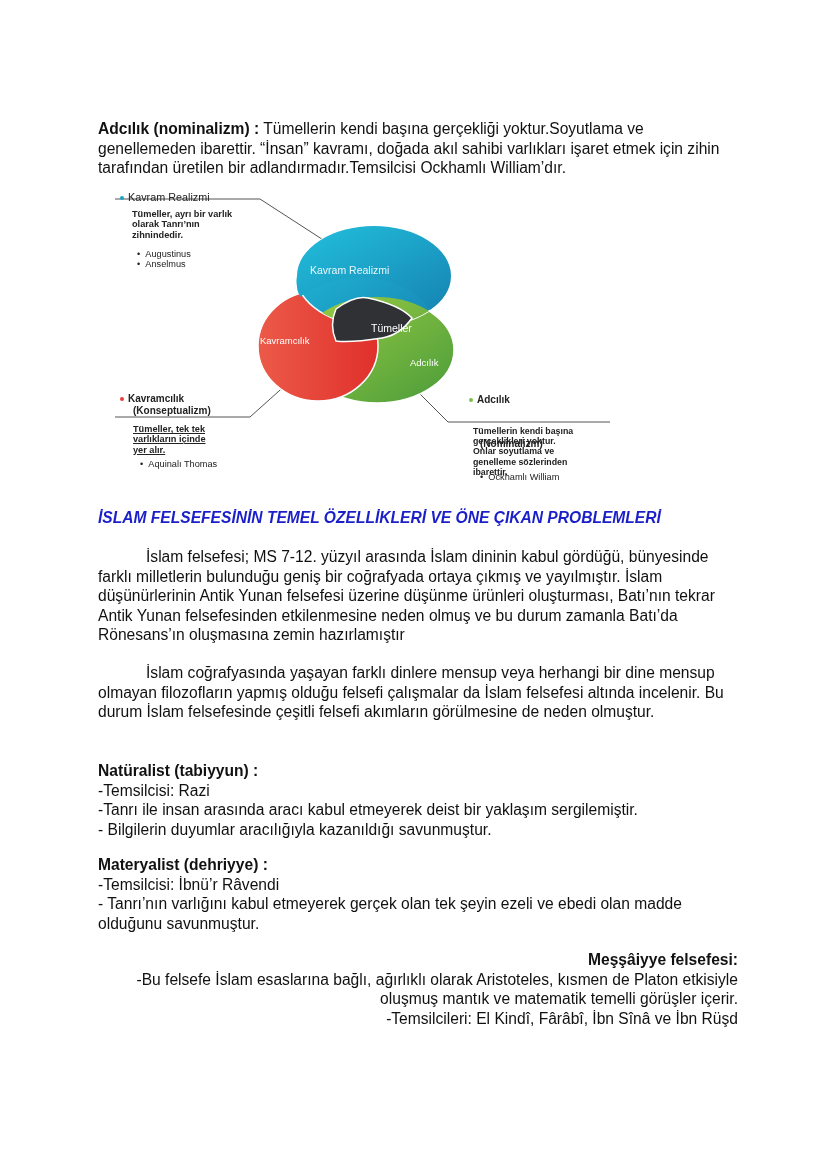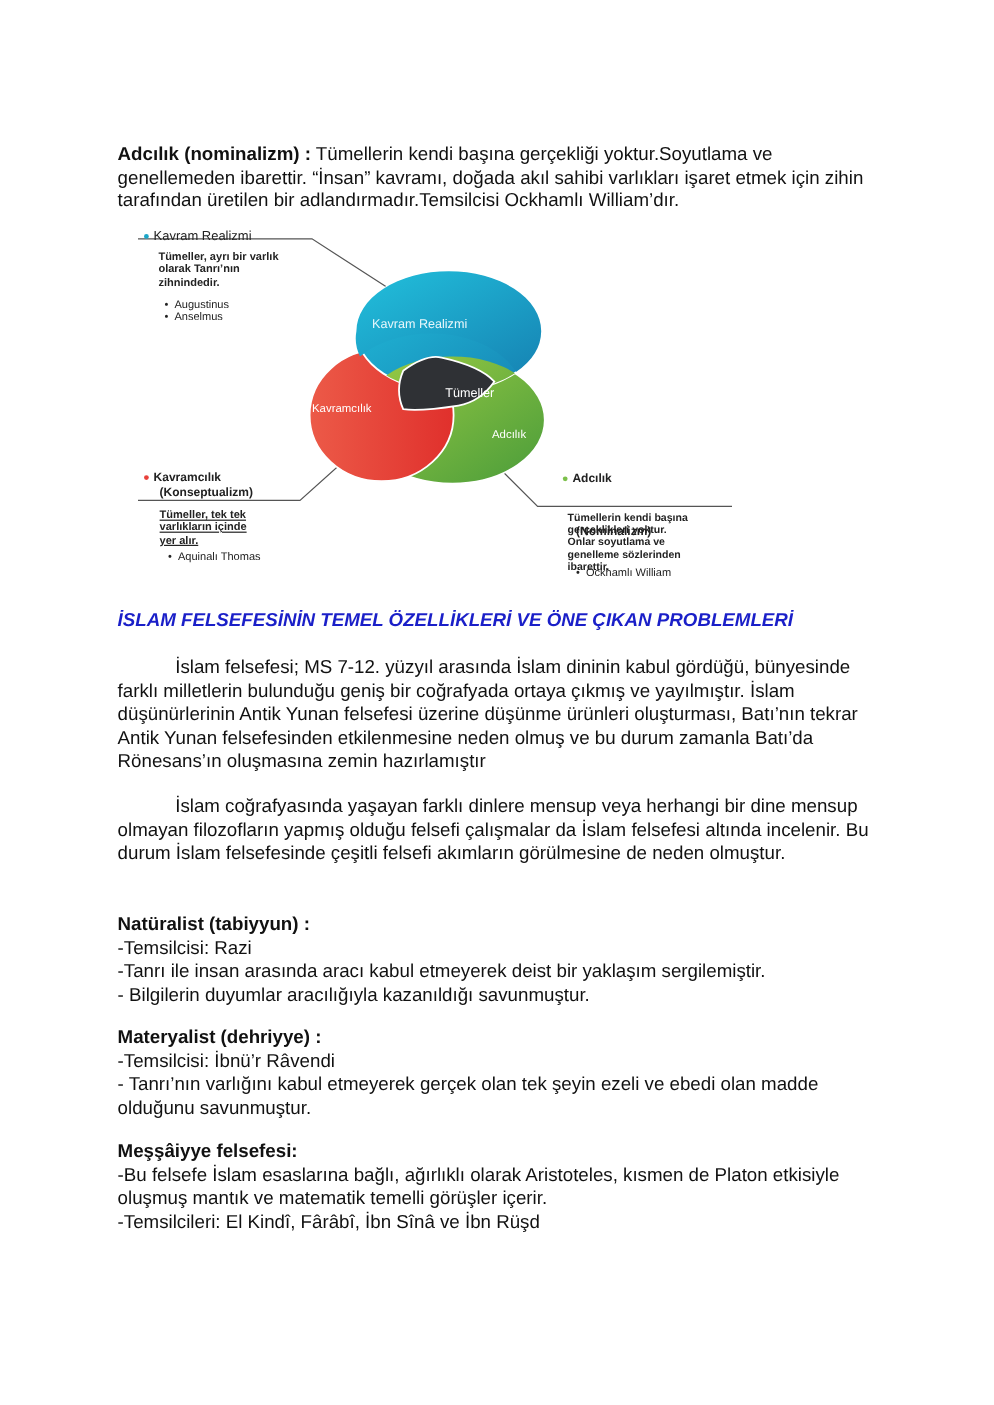--- a/index.html
+++ b/index.html
@@ -118,19 +118,19 @@
     <div>-Tanrı ile insan arasında aracı kabul etmeyerek deist bir yaklaşım sergilemiştir.</div>
     <div>- Bilgilerin duyumlar aracılığıyla kazanıldığı savunmuştur.</div>
   </div>
 
   <div class="p" style="top:855px;">
     <div class="b">Materyalist (dehriyye) :</div>
     <div>-Temsilcisi: İbnü’r Râvendi</div>
     <div>- Tanrı’nın varlığını kabul etmeyerek gerçek olan tek şeyin ezeli ve ebedi olan madde olduğunu savunmuştur.</div>
   </div>
 
-  <div class="p" style="top:950px;">
+  <div class="p" style="top:950px;text-align:right;">
     <div class="b">Meşşâiyye felsefesi:</div>
     <div>-Bu felsefe İslam esaslarına bağlı, ağırlıklı olarak Aristoteles, kısmen de Platon etkisiyle oluşmuş mantık ve matematik temelli görüşler içerir.</div>
     <div>-Temsilcileri: El Kindî, Fârâbî, İbn Sînâ ve İbn Rüşd</div>
   </div>
 
 </div>
 
 </body></html>

